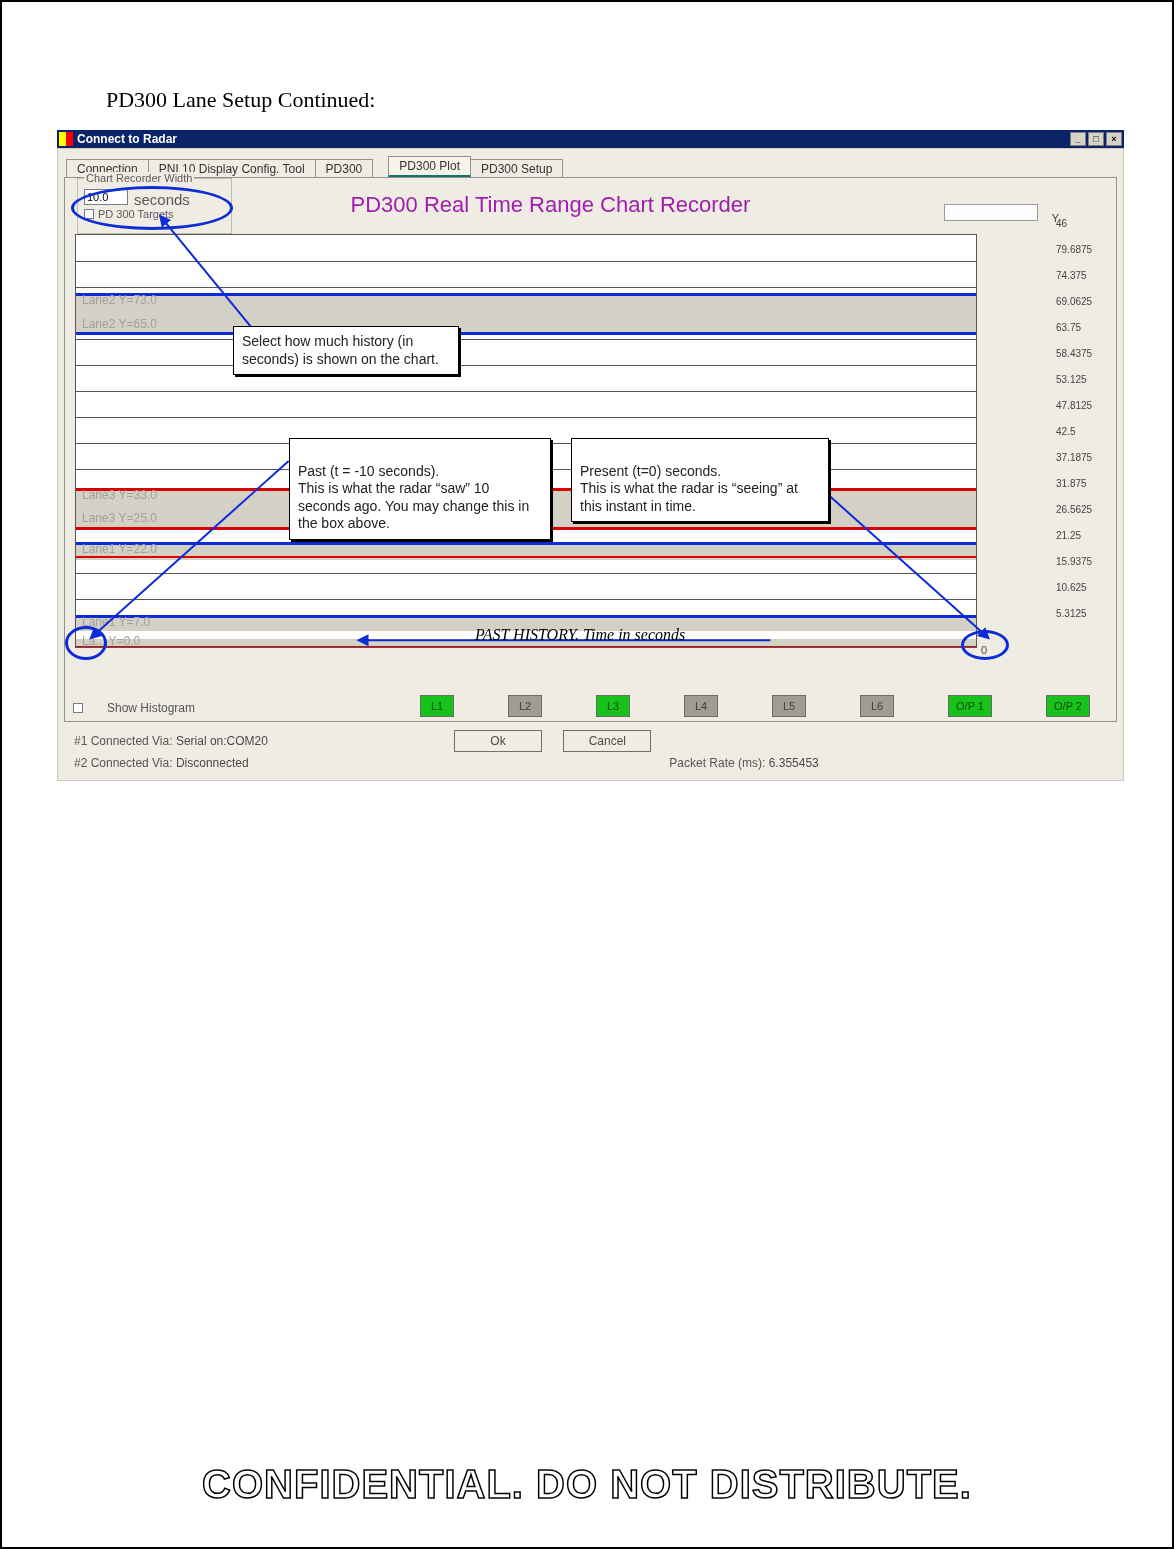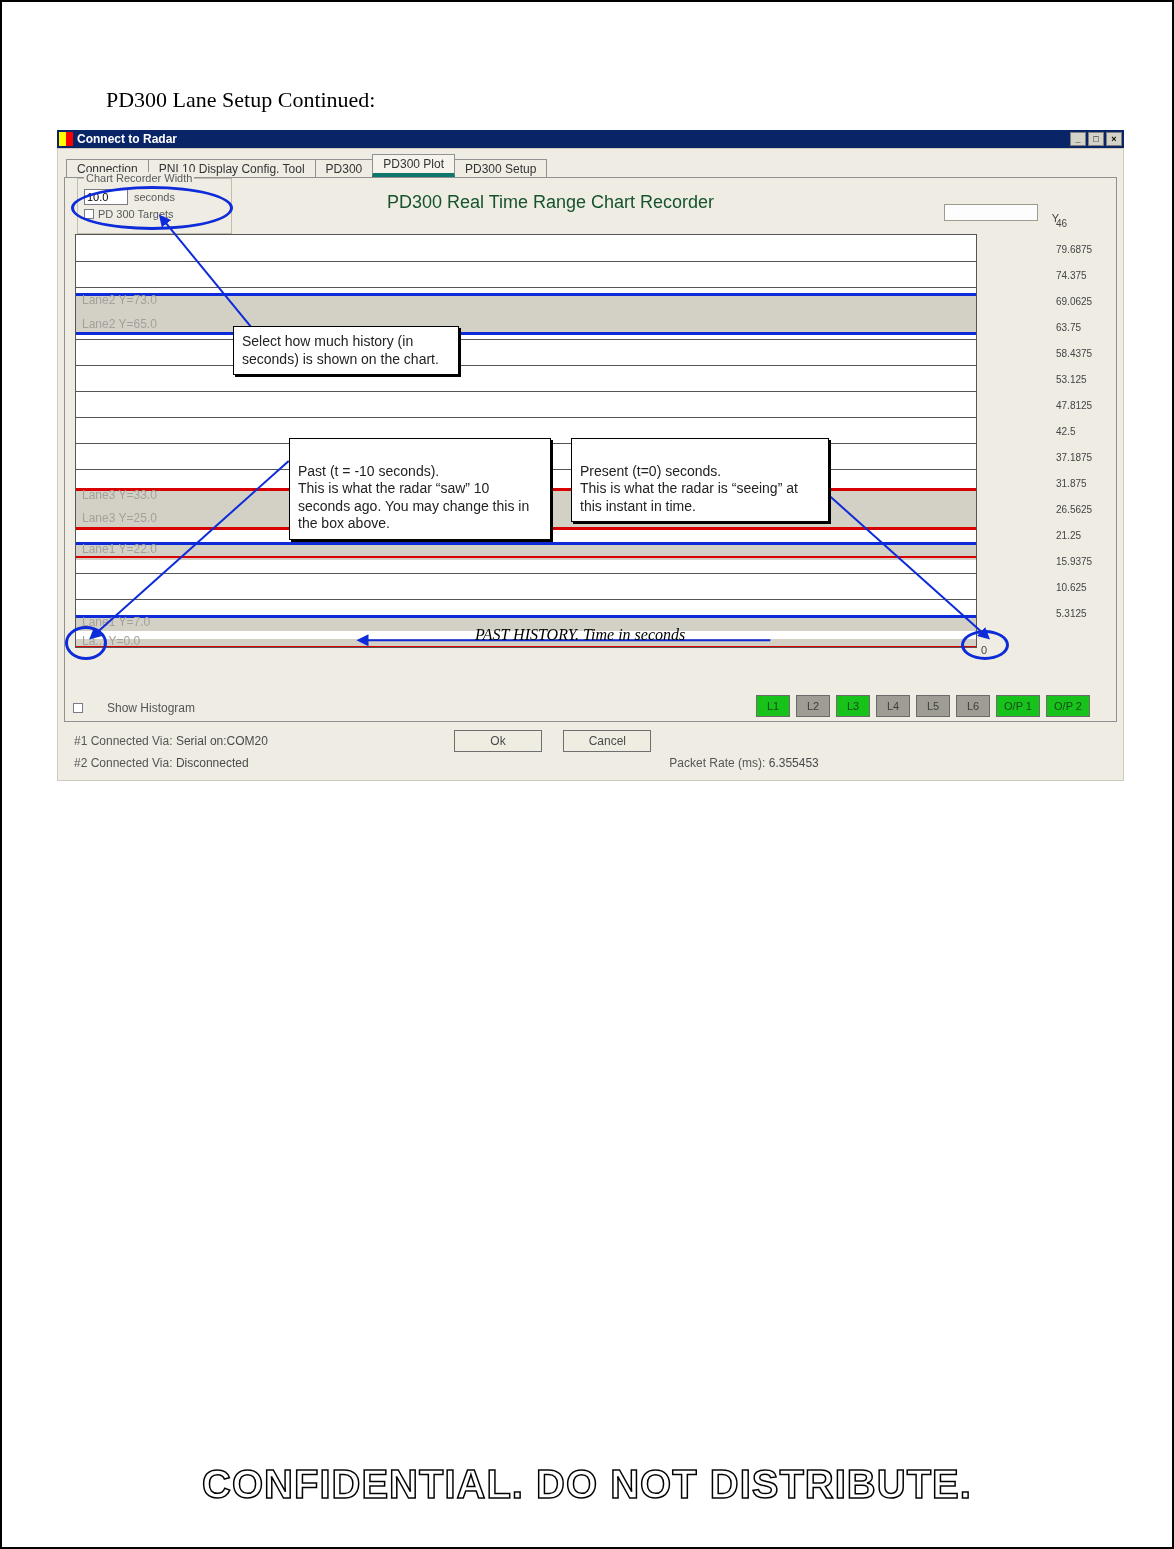--- a/index.html
+++ b/index.html
@@ -87,24 +87,25 @@
     border-bottom: none;
     padding: 2px 10px 2px 10px;
     font-size: 12px;
     margin-right: -1px;
     position: relative;
     top: 1px;
     color:#333;
   }
   .tab.active {
     background: #f5f3eb;
-    border-bottom: 4px solid #0f766e;
+    border-bottom: 2px solid #0f766e;
     z-index: 2;
     top:0;
     font-weight: normal;
+    margin-left: 16px;
   }
   .tabpane {
     background: #efece4;
     border: 1px solid #919191;
     position: relative;
     height: 545px;
   }
   .crw-fieldset {
     position: absolute;
     left: 12px; top: 0px;
@@ -119,34 +120,34 @@
     font-size: 11px;
   }
   .crw-fieldset input {
     position: absolute; left:6px; top:10px;
     width: 44px; font-size:11px;
     border:1px solid #7a7a89;
     padding:1px 2px;
     background:#fff;
   }
   .crw-fieldset .seconds {
-    position:absolute; left:56px; top:12px; font-size:11px;text-align:right;
+    position:absolute; left:56px; top:12px; font-size:15px;text-align:right;
   }
   .crw-fieldset .targets {
     position:absolute; left:6px; top:29px; font-size:11px;
     display:flex; align-items:center; gap:4px;
   }
   .chk { width:10px; height:10px; border:1px solid #7a7a89; background:#fff; display:inline-block;}
   .chart-title {
     position: absolute;
     left: 0; right: 80px;
     top: 14px;
     text-align: center;
-    font-size: 18px;
-    color:#14532d;
+    font-size: 22px;
+    color:#a21caf;
   }
   .ylabel-y {
     position:absolute;
     right: 57px; top: 34px;
     font-size: 11px; color:#444;
   }
   .ticks-box {
     position:absolute;
     top: 40px; right: 8px;
     width: 52px;
@@ -205,20 +206,21 @@
     position:absolute; bottom: 4px; right: 26px;
     display:flex; gap:6px;
   }
   .lbtn {
     width:34px; height:22px;
     border:1px solid #6b6b6b;
     font-size:11px;
     display:flex;align-items:center;justify-content:center;
     color:#212121;
     background:#9f9c94;
+    margin-left:48px;
   }
   .lbtn.green { background:#17c21a;color:#1a4a1a;}
   .lbtn.gray  { background:#9f9c94;color:#3e3e3e;}
   .status {
     padding: 8px 10px 4px 10px;
     font-size:12px;
     color:#4a4a4a;
     display: grid;
     grid-template-columns: 380px auto auto 1fr;
     row-gap:4px;

